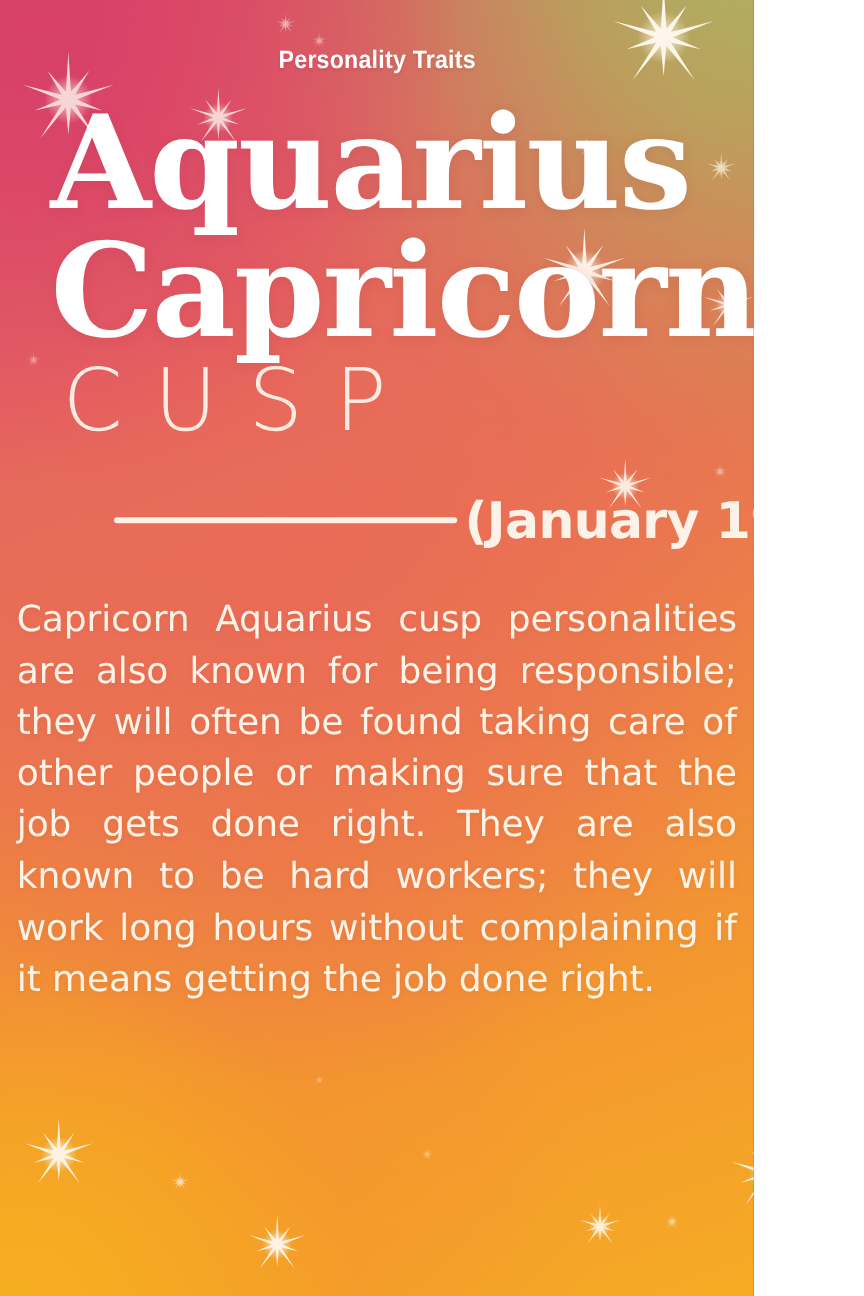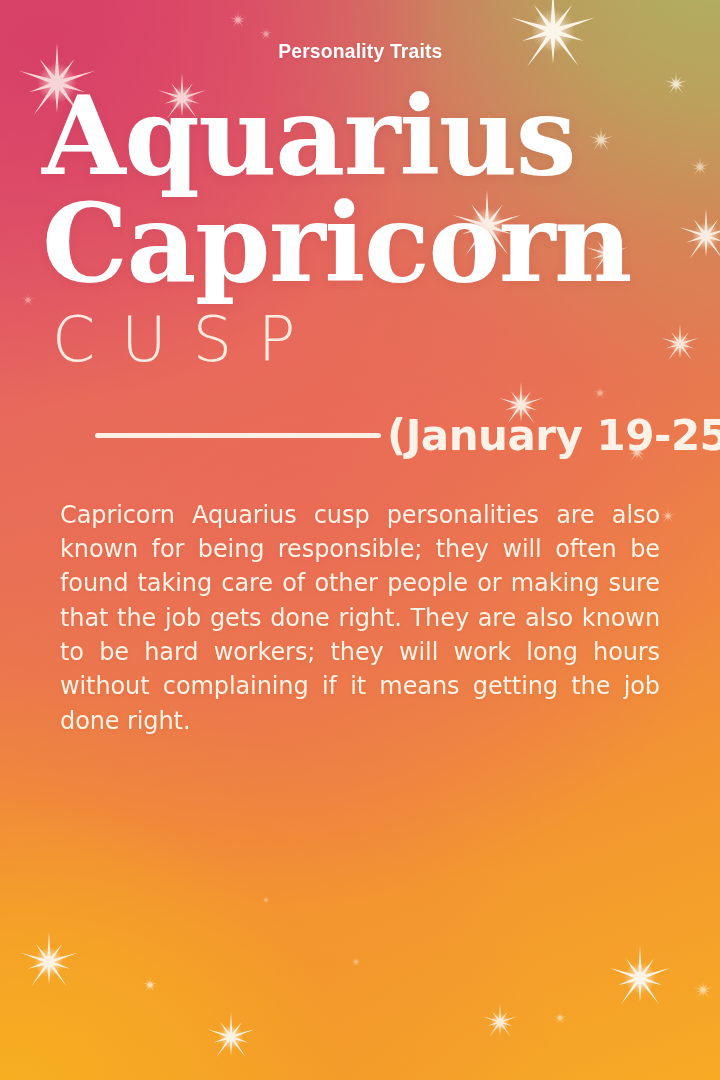--- a/index.html
+++ b/index.html
@@ -5,21 +5,21 @@
   * { margin:0; padding:0; box-sizing:border-box; }
 
   html, body {
     width:720px; height:1080px;
     overflow:hidden;
     font-family:"Liberation Sans", sans-serif;
   }
 
   #poster {
     position:relative;
-    width:720px; height:1080px;
+    width:628px; height:1080px;
     overflow:hidden;
     background:#14532d;
   }
 
   
   .bg-layer { position:absolute; inset:0; }
 
   .bg-base {
     background:
       linear-gradient(160deg,
@@ -103,25 +103,24 @@
     font-weight:700;
     font-size:108px;
     line-height:0.99;
     letter-spacing:-1.5px;
     text-shadow:0 2px 10px rgba(170,50,60,0.16);
     white-space:nowrap;
   }
   .title-line.second { margin-top:-4px; }
 
   .cusp {
-    margin-top:12px;
     margin-left:52px;
     align-self:flex-start;
     color:#fdf1e6;
-    font-size:62px;
+    font-size:72px;
     font-weight:300;
     letter-spacing:26px;
     line-height:1;
     font-family:"DejaVu Sans","Liberation Sans", sans-serif;
     -webkit-text-stroke:0px;
     opacity:0.96;
   }
 
   .date-row {
     width:100%;
@@ -144,21 +143,21 @@
     color:#fdf2e8;
     font-family:"DejaVu Sans","Liberation Sans", sans-serif;
     letter-spacing:-0.5px;
     margin-left:6px;
     white-space:nowrap;
   }
 
   .body-copy {
     width:600px;
     margin-top:38px;
-    font-size:24px;
+    font-size:30px;
     line-height:1.43;
     text-align:justify;
     text-align-last:left;
     color:#fdf3e6;
     font-family:"DejaVu Sans","Liberation Sans", sans-serif;
     font-weight:400;
     letter-spacing:-0.1px;
     text-shadow:0 1px 4px rgba(170,70,50,0.10);
   }
 

